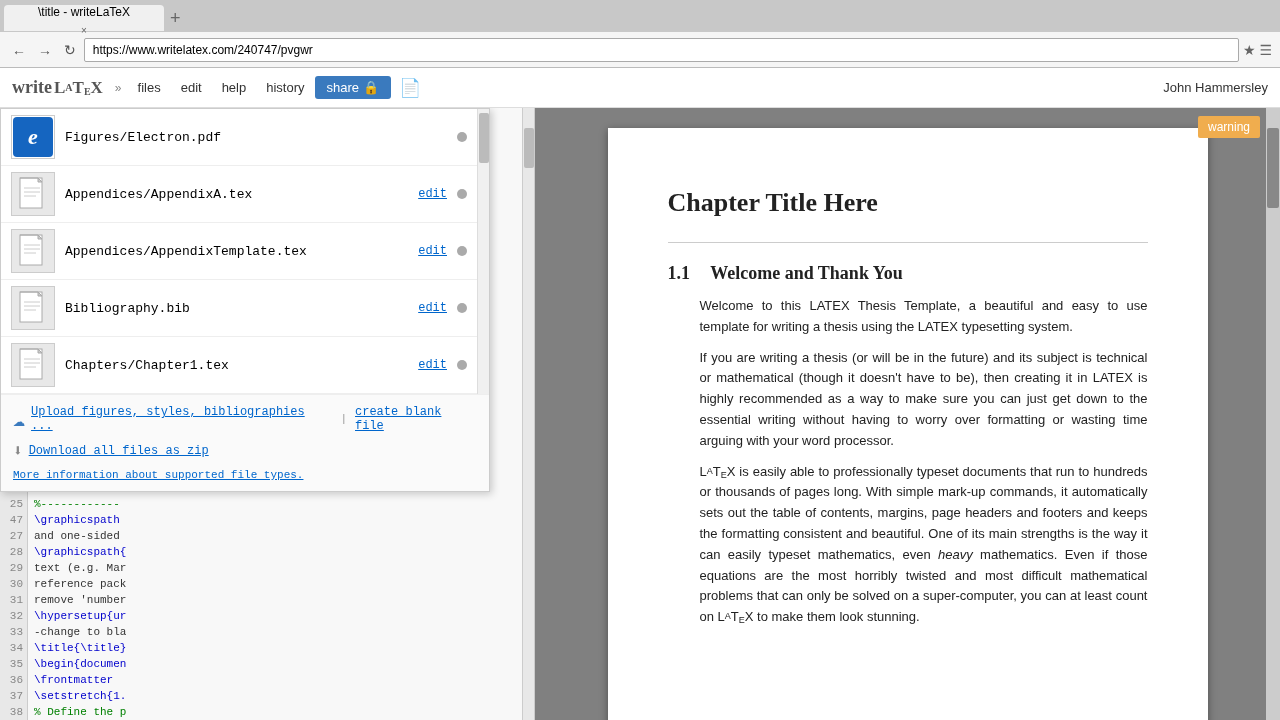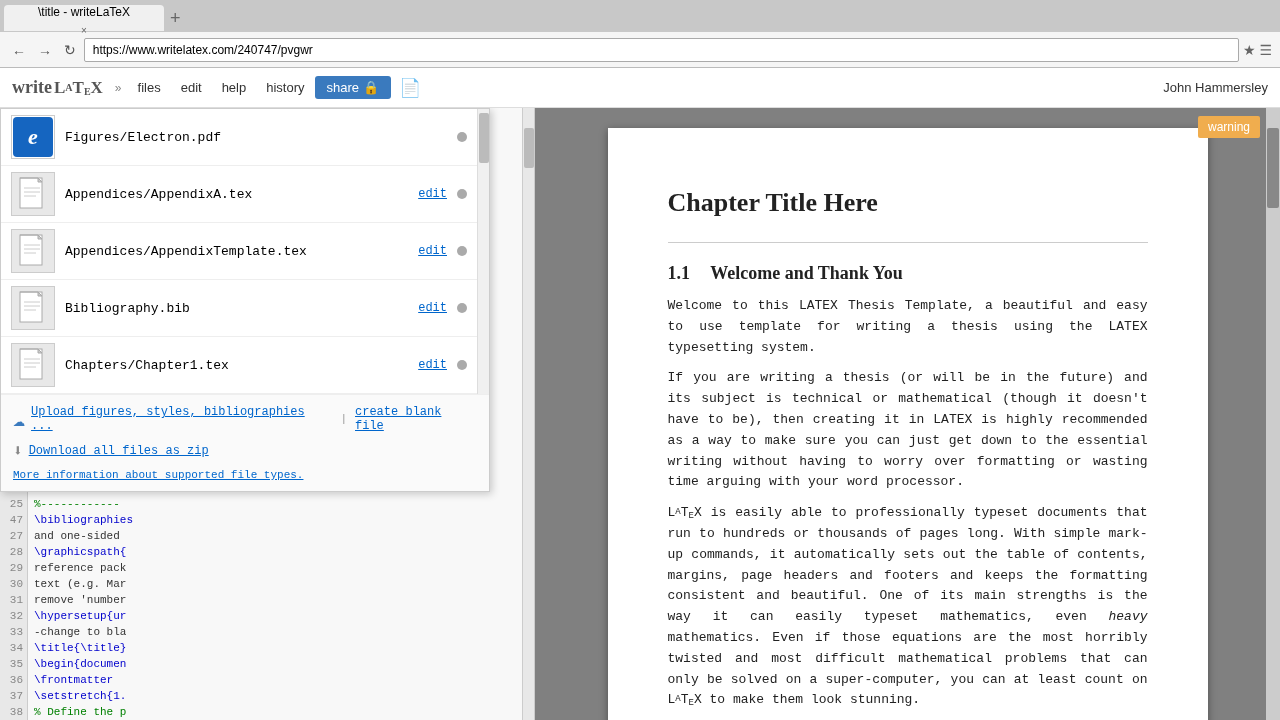--- a/index.html
+++ b/index.html
@@ -55,21 +55,21 @@
 
     
     .pdf-preview { flex: 1; background: #808080; overflow: auto; position: relative; }
     .pdf-page { background: #fff; margin: 20px auto; width: 600px; min-height: 650px; padding: 60px 60px 40px; box-shadow: 0 2px 8px rgba(0,0,0,0.4); }
     .warning-badge { position: absolute; top: 8px; right: 20px; background: #f0ad4e; color: #fff; padding: 4px 10px; border-radius: 2px; font-size: 12px; }
 
     .chapter-num { font-size: 22px; font-weight: bold; color: #222; margin-bottom: 8px; font-family: Georgia, serif; }
     .chapter-title { font-size: 26px; font-weight: bold; color: #222; margin-bottom: 24px; font-family: Georgia, serif; }
     .section-title { font-size: 18px; font-weight: bold; color: #222; margin: 20px 0 12px; font-family: Georgia, serif; }
     .section-num { margin-right: 16px; }
-    .body-text { font-size: 13px; line-height: 1.6; color: #222; margin-bottom: 10px; font-family: Liberation Mono, monospace; text-align: justify; }
+    .body-text { font-size: 13px; line-height: 1.6; color: #222; margin-bottom: 10px; font-family: Liberation Sans, sans-serif; text-align: justify; margin-left: 32px; }
     .italic { font-style: italic; }
 
     
     .file-list-container { display: flex; overflow: hidden; max-height: 320px; }
     .file-list-inner { flex: 1; overflow-y: hidden; }
     .file-list-scroll { width: 12px; background: #f0f0f0; border-left: 1px solid #ddd; flex-shrink: 0; }
     .file-list-scroll-thumb { width: 10px; height: 50px; background: #bbb; border-radius: 2px; margin: 0 auto; margin-top: 4px; }
 
     .e-icon { background: #1565c0; color: #fff; font-size: 20px; font-style: italic; font-weight: bold; font-family: serif; display: flex; align-items: center; justify-content: center; width: 40px; height: 40px; border-radius: 4px; }
   </style>
@@ -178,26 +178,26 @@
           <div class="code-line" style="color: rgb(0, 128, 0);">%</div>
           <div class="code-line" style="color: rgb(0, 128, 0);">% Note:</div>
           <div class="code-line" style="color: rgb(0, 128, 0);">% Make sure to</div>
           <div class="code-line" style="color: rgb(0, 128, 0);">%</div>
           <div class="code-line" style="color: rgb(0, 128, 0);">%</div>
           <div class="code-line"></div>
           <div class="code-line" style="color: rgb(0, 128, 0);">%--------------</div>
           <div class="code-line" style="color: rgb(0, 128, 0);">% PACKAGES AN</div>
           <div class="code-line" style="color: rgb(0, 128, 0);">%------------</div>
           <div class="code-line"></div>
-          <div class="code-line" style="color: rgb(0, 0, 204);">\bibliographies</div>
+          <div class="code-line" style="color: rgb(0, 0, 204);">\graphicspath</div>
           <div class="code-line">and one-sided</div>
           <div class="code-line"></div>
           <div class="code-line" style="color: rgb(0, 0, 204);">\graphicspath{</div>
+          <div class="code-line">text (e.g. Mar</div>
           <div class="code-line">reference pack</div>
-          <div class="code-line">text (e.g. Mar</div>
           <div class="code-line">remove 'number</div>
           <div class="code-line" style="color: rgb(0, 0, 204);">\hypersetup{ur</div>
           <div class="code-line">-change to bla</div>
           <div class="code-line" style="color: rgb(0, 0, 204);">\title{\title}</div>
           <div class="code-line"></div>
           <div class="code-line" style="color: rgb(0, 0, 204);">\begin{documen</div>
           <div class="code-line" style="color: rgb(0, 0, 204);">\frontmatter</div>
           <div class="code-line"></div>
           <div class="code-line" style="color: rgb(0, 0, 204);">\setstretch{1.</div>
           <div class="code-line"></div>

